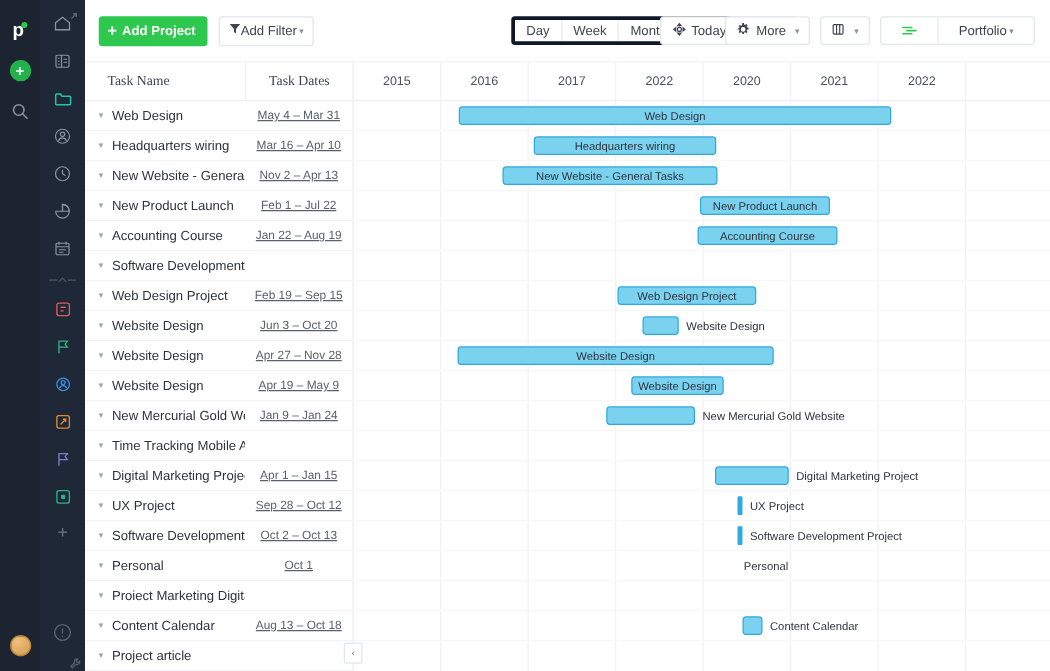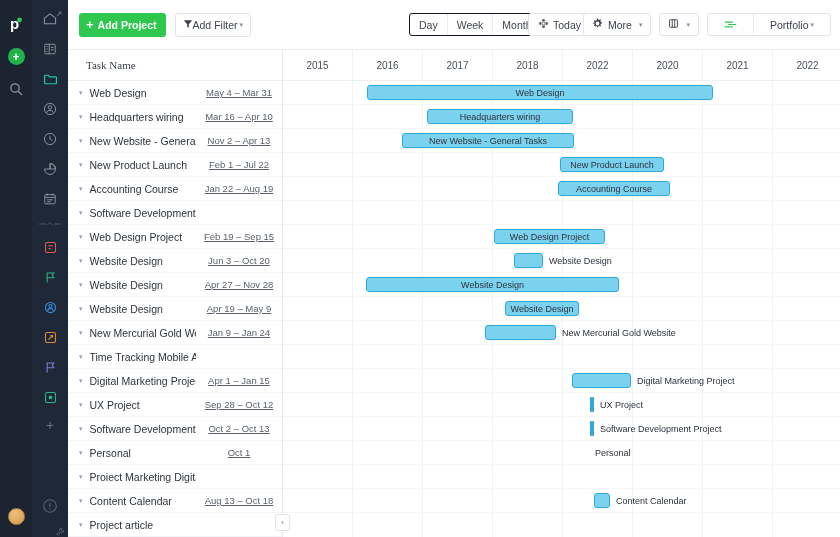--- a/index.html
+++ b/index.html
@@ -68,21 +68,21 @@
   .btn-add .plus { font-size: 13px; line-height:1; font-weight:700; }
   .btn-plain {
     height: 24px; background:#fff; border:1px solid #e2e5e9; border-radius:3px;
     display:flex; align-items:center; gap:0; padding: 0 7px;
     font-size: 10.5px; color:#3d4450; cursor:pointer; margin-left: 9px;
   }
   .caret { font-size:7px; color:#8a919c; margin-left:2px; }
 
   .seg-group {
     position:absolute; left:341px; top:13px;
-    display:flex; border:1px solid #0f172a; border-radius:3px; overflow:hidden; height:23px;
+    display:flex; border:3px solid #0f172a; border-radius:3px; overflow:hidden; height:23px;
     background:#fff;
   }
   .seg {
     padding: 0 9px; font-size:10.5px; color:#3d4450;
     display:flex; align-items:center; border-right:1px solid #e9ecef; cursor:pointer;
   }
   .seg:last-child { border-right:none; }
   .seg.active { background:#f1f3f5; }
 
   .tool-group2 { position:absolute; left:460px; top:13px; display:flex;
@@ -371,20 +371,21 @@
           </div>
         </div>
       </div>
     </div>
 
     <div class="content">
 
       <div class="left-panel">
         <div class="lp-head">
           <div class="c1">Task Name</div>
+          <div class="c2">Task Dates</div>
         </div>
         <div id="task-rows">
             <div class="row">
               <div class="name">
                 <span class="tri">▾</span>
                 <span>Web Design</span>
               </div>
               <div class="dates">May 4 – Mar 31</div>
             </div>
             <div class="row">
@@ -515,21 +516,20 @@
             </div>
           </div>
         <div class="collapse-handle">‹</div>
       </div>
 
       <div class="gantt">
         <div class="g-head" id="gantt-head">
             <div class="g-col">2015</div>
             <div class="g-col">2016</div>
             <div class="g-col">2017</div>
-            <div class="g-col">2018</div>
             <div class="g-col">2022</div>
             <div class="g-col">2020</div>
             <div class="g-col">2021</div>
             <div class="g-col">2022</div>
           </div>
         <div class="g-body">
           <div class="g-grid" id="gantt-grid">
               <div class="gl"></div>
               <div class="gl"></div>
               <div class="gl"></div>

